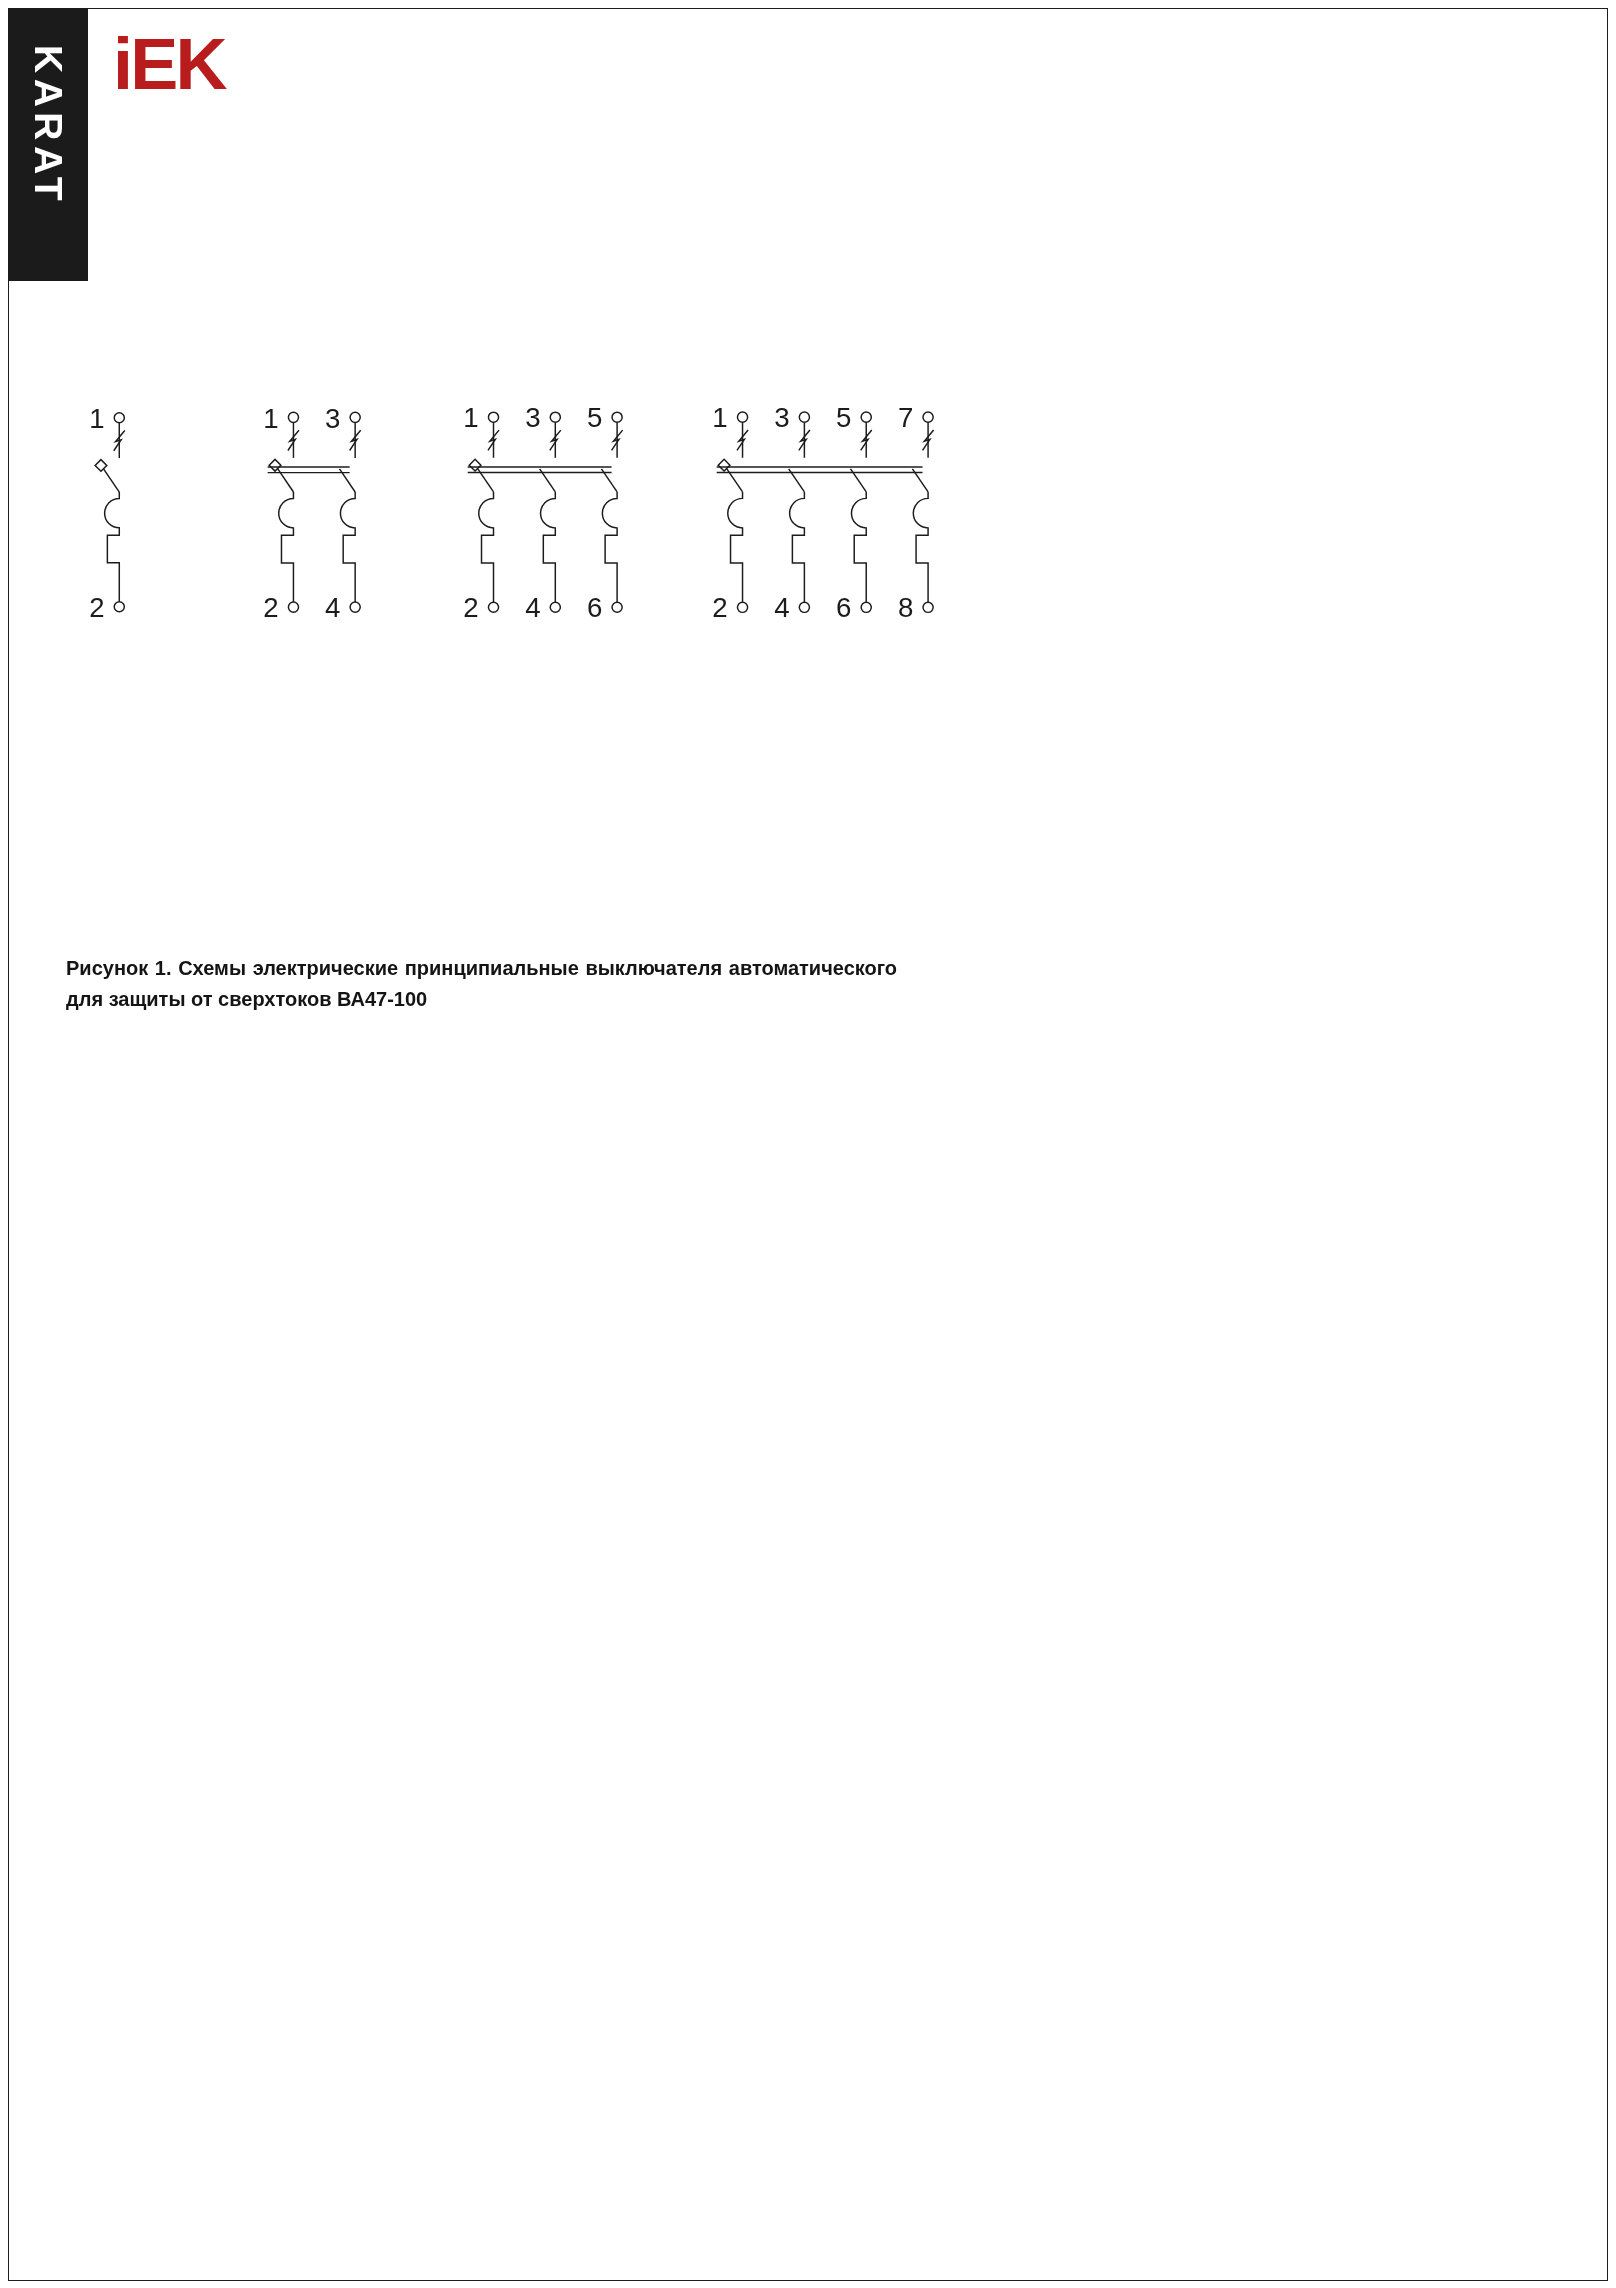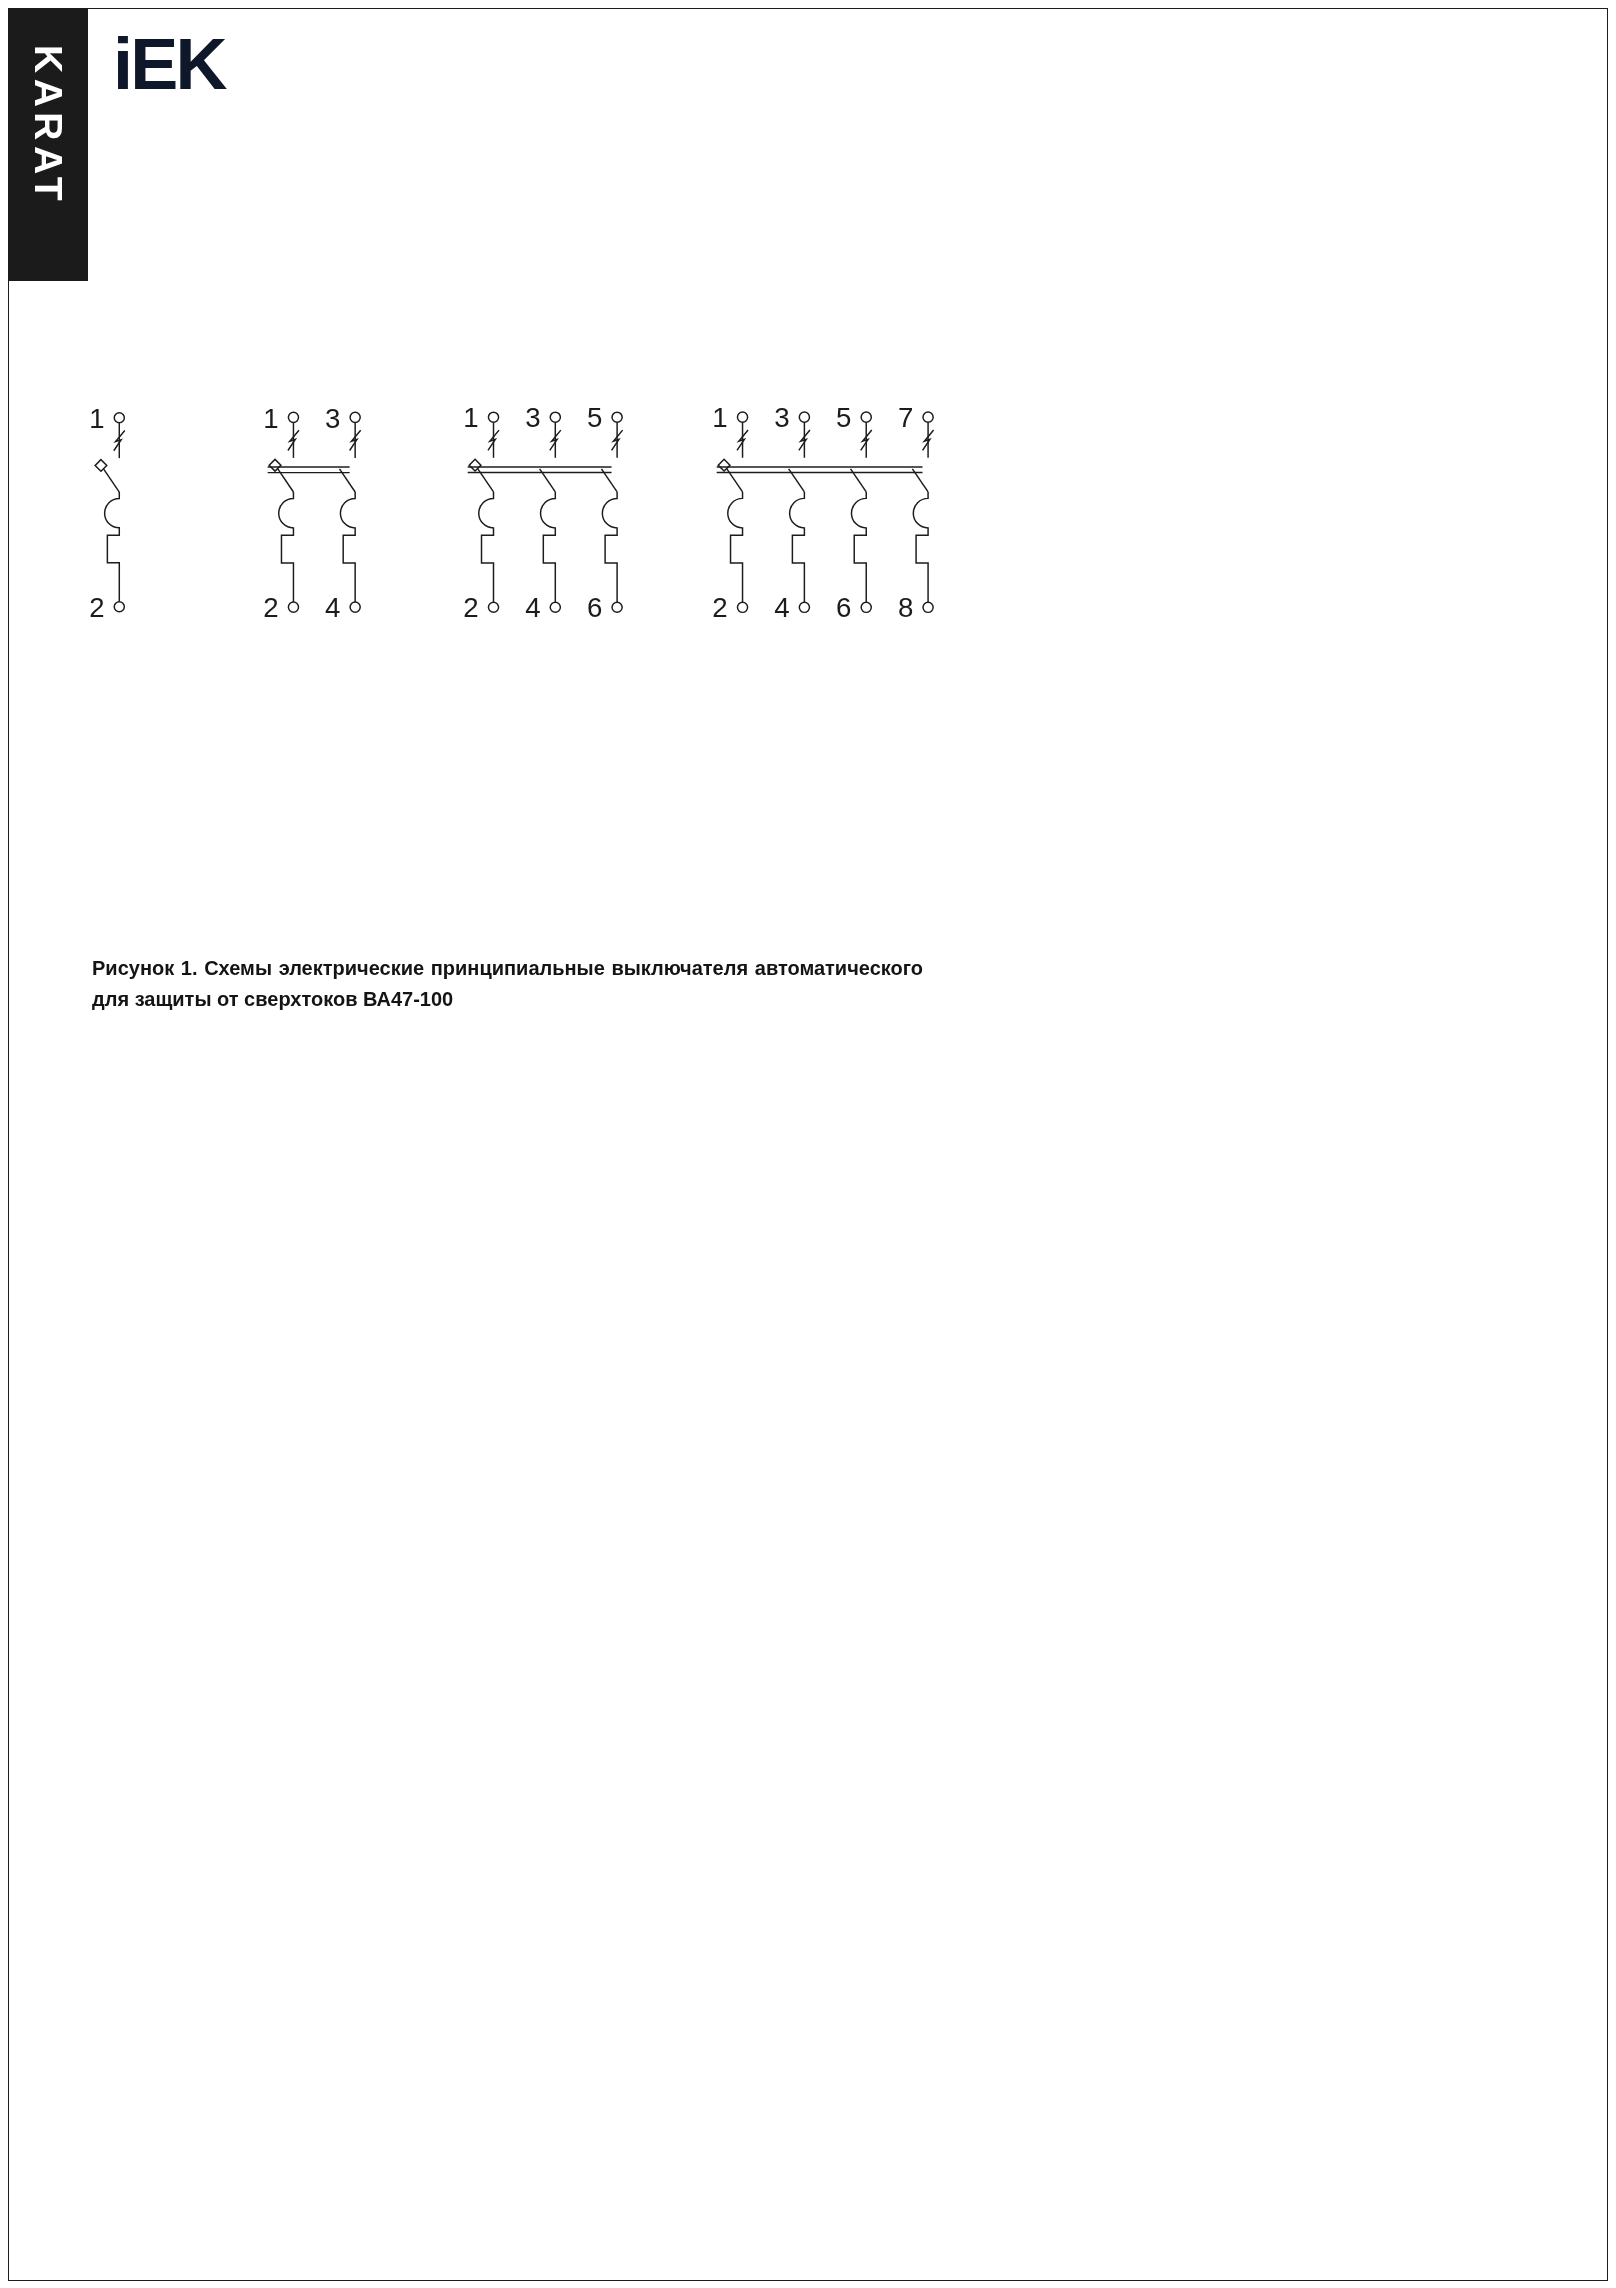--- a/index.html
+++ b/index.html
@@ -37,21 +37,21 @@
     letter-spacing:5.5px;
     font-family:"Liberation Sans", sans-serif;
   }
 
   .iek-logo {
     position:absolute;
     left:113px; top:28px;
     font-size:72px;
     font-weight:bold;
     letter-spacing:-2.8px;
-    color:#0f172a;
+    color:#b91c1c;
     font-family:"Liberation Sans", sans-serif;
     line-height:1;
   }
 
   .schematic { position:absolute; top:406px; }
   .schematic-1p { left:78px; }
   .schematic-2p { left:252px; }
   .schematic-3p { left:452px; }
   .schematic-4p { left:701px; }
 
@@ -59,21 +59,21 @@
   .term { fill:#ffffff; stroke:#1c1c1c; stroke-width:1.6; }
   .tnum {
     font-family:"Liberation Sans", sans-serif;
     font-size:30px;
     fill:#1c1c1c;
     text-anchor:end;
   }
 
   .figure-caption {
     position:absolute;
-    left:92px; top:953px;
+    left:66px; top:953px;
     width:831px;
     font-size:20px;
     line-height:1.55;
     font-weight:bold;
     color:#141414;
     text-align:justify;
   }
 </style>
 </head>
 <body>

